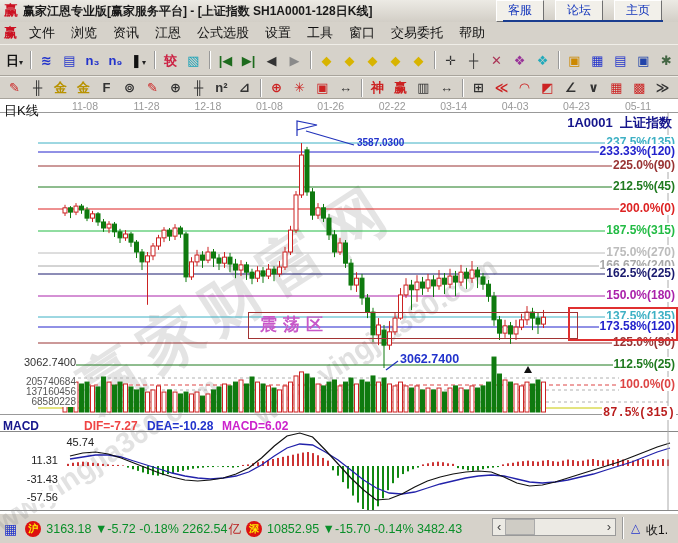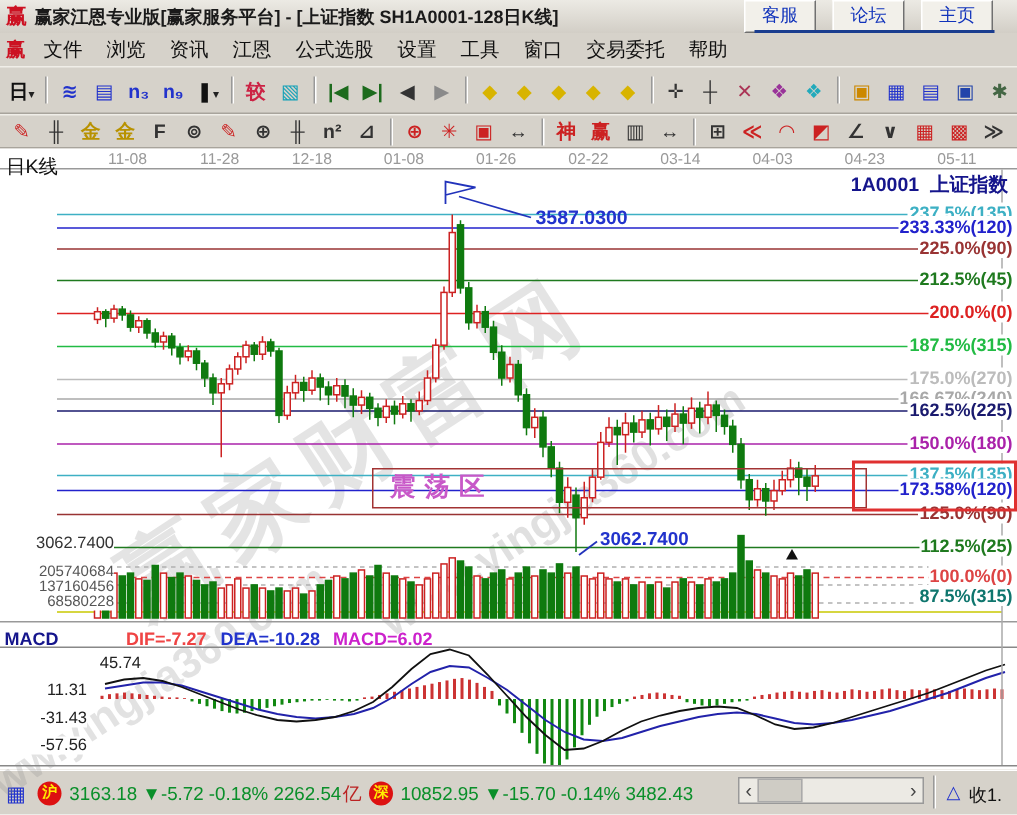--- a/index.html
+++ b/index.html
@@ -31,21 +31,21 @@
   
   .chart{position:absolute;top:99px;left:0;width:678px;height:414px;background:#ffffff;}
   .chart svg{position:absolute;left:0;top:0;z-index:2;}
   .lbl{position:absolute;white-space:nowrap;z-index:3;}
   .kline-type{left:4px;top:3px;font-size:13px;color:#111;}
   .date-lbl{top:1px;width:40px;text-align:center;font-size:10.5px;color:#999;}
   .symbol-lbl{right:6px;top:15px;font-size:13px;font-weight:bold;color:#15158c;z-index:4;}
   .gann-lbl{right:2px;font-size:12px;font-weight:bold;background:#fff;padding:0 1px;}
   .left-lbl{left:2px;width:74px;text-align:right;font-size:11px;color:#333;background:#fff;}
   .vol-lbl{font-size:10px;color:#555;}
-  .peak-lbl{left:357px;top:38px;font-size:13px;font-weight:bold;color:#2233cc;}
+  .peak-lbl{left:357px;top:38px;font-size:10px;font-weight:bold;color:#2233cc;}
   .low-lbl{left:400px;top:253px;font-size:12.5px;font-weight:bold;color:#2233cc;}
   .zone-box{position:absolute;left:248px;top:213px;width:328px;height:25px;border:1px solid #a23333;z-index:3;}
   .zone-lbl{left:260px;top:214px;font-size:17px;font-weight:bold;color:#c858c8;letter-spacing:6px;}
   .hl-box{position:absolute;left:568px;top:208px;width:106px;height:30px;border:2px solid #e03030;z-index:5;}
   .qq-lbl{left:386px;top:326px;font-size:17px;font-weight:bold;color:#9a9a9a;letter-spacing:1px;opacity:.9;}
   .wm{position:absolute;z-index:1;font-weight:bold;transform-origin:0 0;pointer-events:none;}
   .wm1{left:62px;top:262px;font-size:62px;letter-spacing:10px;color:rgba(120,120,120,.20);transform:rotate(-33deg);}
   .wm2{left:248px;top:305px;font-size:29px;color:rgba(140,140,140,.27);transform:rotate(-33deg);}
   .wm3{left:-30px;top:425px;font-size:29px;color:rgba(140,140,140,.25);transform:rotate(-33deg);}
   .macd-lbl{top:320px;font-size:12px;font-weight:bold;}
@@ -638,21 +638,21 @@
       <div class="lbl gann-lbl" style="top: 124px; color: rgb(34, 187, 68);">187.5%(315)</div>
       <div class="lbl gann-lbl" style="top: 146px; color: rgb(188, 188, 188);">175.0%(270)</div>
       <div class="lbl gann-lbl" style="top: 159px; color: rgb(168, 168, 168);">166.67%(240)</div>
       <div class="lbl gann-lbl" style="top: 167px; color: rgb(26, 26, 110);">162.5%(225)</div>
       <div class="lbl gann-lbl" style="top: 189px; color: rgb(170, 34, 170);">150.0%(180)</div>
       <div class="lbl gann-lbl" style="top: 210px; color: rgb(61, 176, 196);">137.5%(135)</div>
       <div class="lbl gann-lbl" style="top: 220px; color: rgb(34, 34, 204);">173.58%(120)</div>
       <div class="lbl gann-lbl" style="top: 236px; color: rgb(153, 51, 51);">125.0%(90)</div>
       <div class="lbl gann-lbl" style="top: 258px; color: rgb(31, 122, 31);">112.5%(25)</div>
       <div class="lbl gann-lbl" style="top: 278px; color: rgb(221, 68, 68); margin-left: 11px;">100.0%(0)</div>
-      <div class="lbl gann-lbl" style="top: 291px; color: #0f766e;">87.5%(315)</div>
+      <div class="lbl gann-lbl" style="top: 307px; color: #b91c1c; font-family: Liberation Mono, monospace;">87.5%(315)</div>
     </div>
 
   <div class="statusbar">
     <span class="cal-icon">▦</span>
     <span class="mkt-icon">沪</span>
     <span class="grn">3163.18 ▼-5.72 -0.18% 2262.54</span>
     <span class="yi">亿</span>
     <span class="mkt-icon">深</span>
     <span class="grn">10852.95 ▼-15.70 -0.14% 3482.43</span>
     <div class="hscroll">

